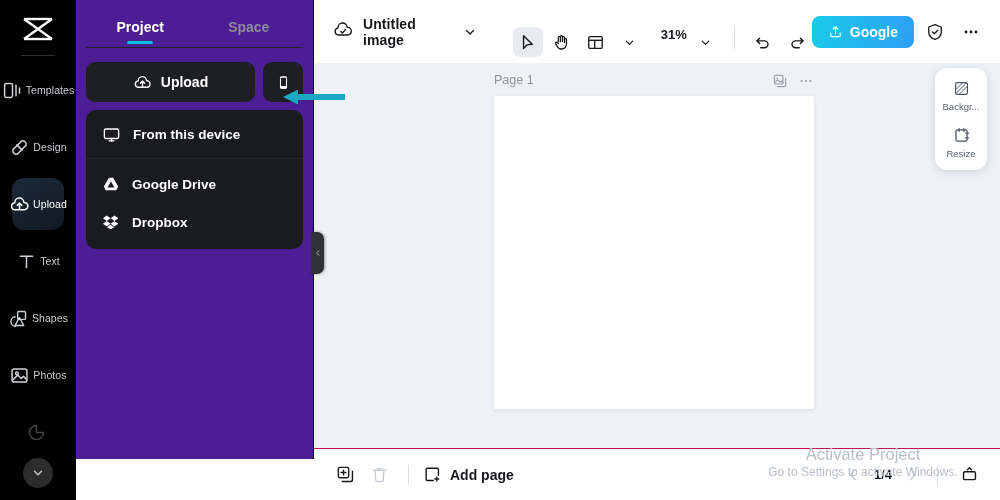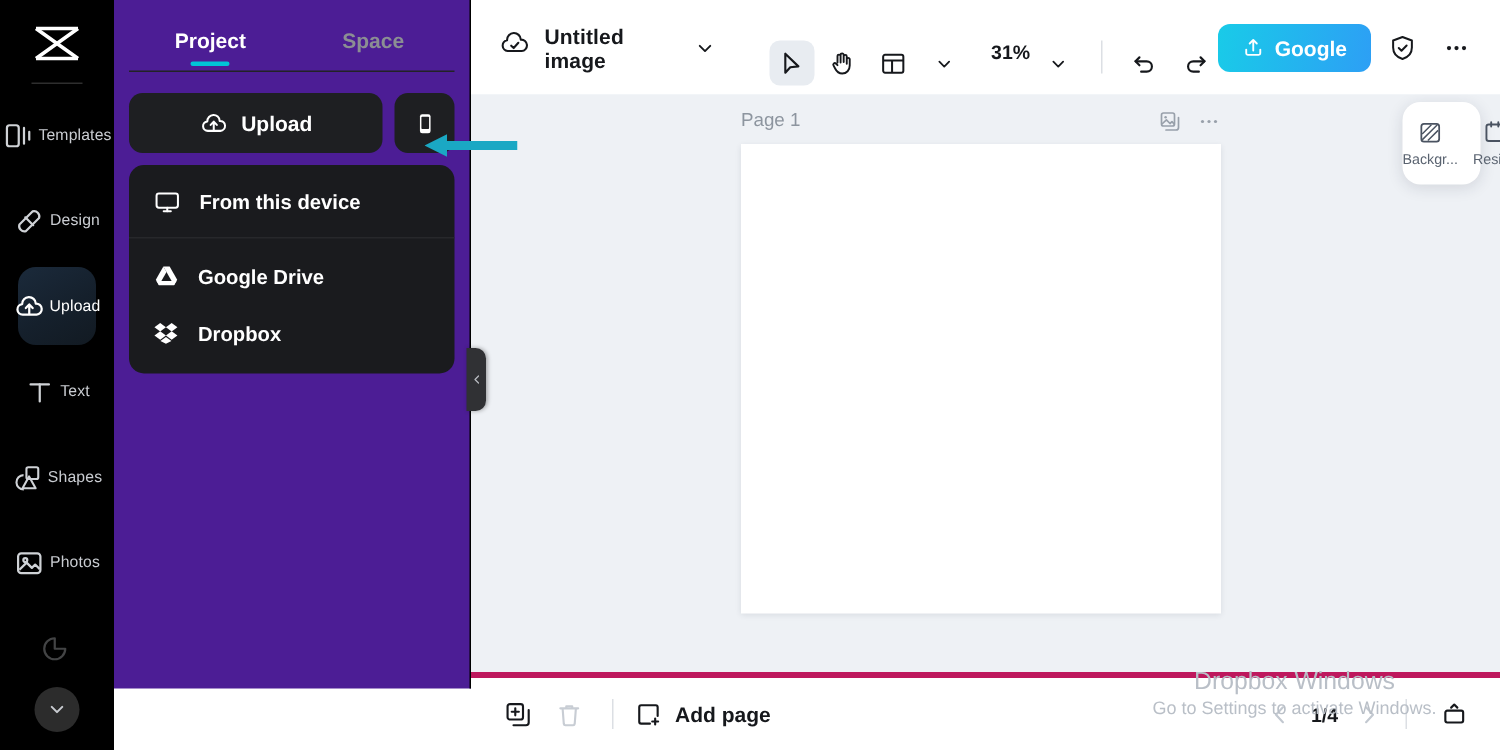--- a/index.html
+++ b/index.html
@@ -245,21 +245,21 @@
     box-shadow: 0 1px 4px rgba(28,40,58,.10);
   }
   .float-panel {
     position: absolute;
     right: 13px; top: 5px;
     width: 52px;
     background: #ffffff;
     border-radius: 12px;
     box-shadow: 0 2px 10px rgba(28,40,58,.13);
     padding: 9px 0 9px 0;
-    display: flex; align-items: center;
+    display: flex; flex-direction: column; align-items: center;
     gap: 10px;
   }
   .float-item {
     width: 48px;
     display: flex; flex-direction: column; align-items: center;
     gap: 3px; cursor: pointer;
     padding: 2px 0;
   }
   .float-item .lbl {
     font-size: 9.5px; color: #5a6370;
@@ -267,21 +267,21 @@
   }
 
   
   .bottombar {
     height: 52px; flex: 0 0 52px;
     background: #ffffff;
     display: flex; align-items: center;
     padding: 0 16px;
     gap: 4px;
     position: relative;
-    border-top: 4px solid #be185d;
+    border-top: 1px solid #be185d;
   }
   .bb-divider { width: 1px; height: 20px; background: #dcdfe4; margin: 0 10px; }
   .add-page {
     display: flex; align-items: center; gap: 8px;
     font-size: 14px; font-weight: bold; color: #16181c;
     cursor: pointer;
   }
   .bb-right {
     margin-left: auto;
     display: flex; align-items: center; gap: 6px;
@@ -636,17 +636,17 @@
         <span class="icon-btn">
           <svg width="19" height="19" viewBox="0 0 24 24" fill="none" stroke="#16181c" stroke-width="1.8">
             <rect x="4.5" y="8.5" width="15" height="10" rx="1.6"></rect>
             <path d="M9.4 6 L12 3.4 L14.6 6" stroke-linecap="round" stroke-linejoin="round"></path>
           </svg>
         </span>
       </span>
     </div>
 
     <div class="watermark">
-      <div class="wm-t1">Dropbox Windows</div>
+      <div class="wm-t1">Activate Project</div>
       <div class="wm-t2">Go to Settings to activate Windows.</div>
     </div>
   </div>
 </div>
 
 </body></html>

